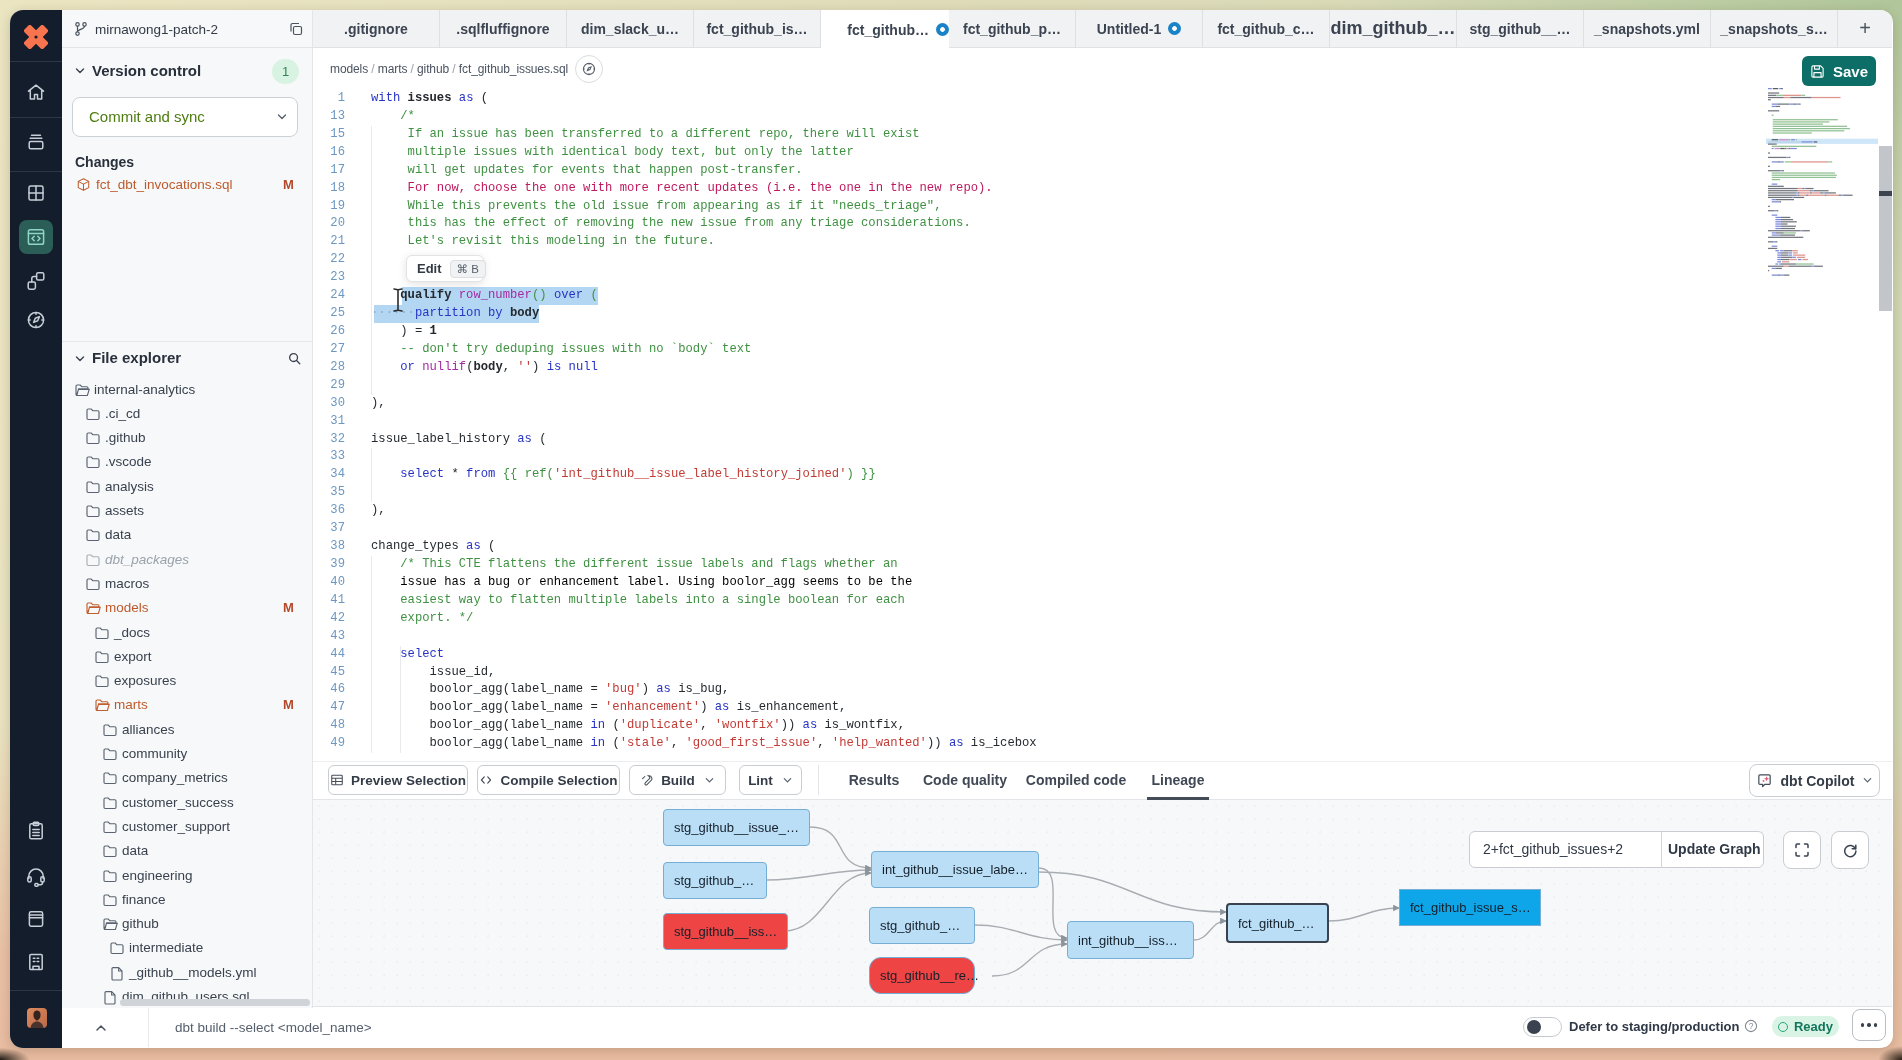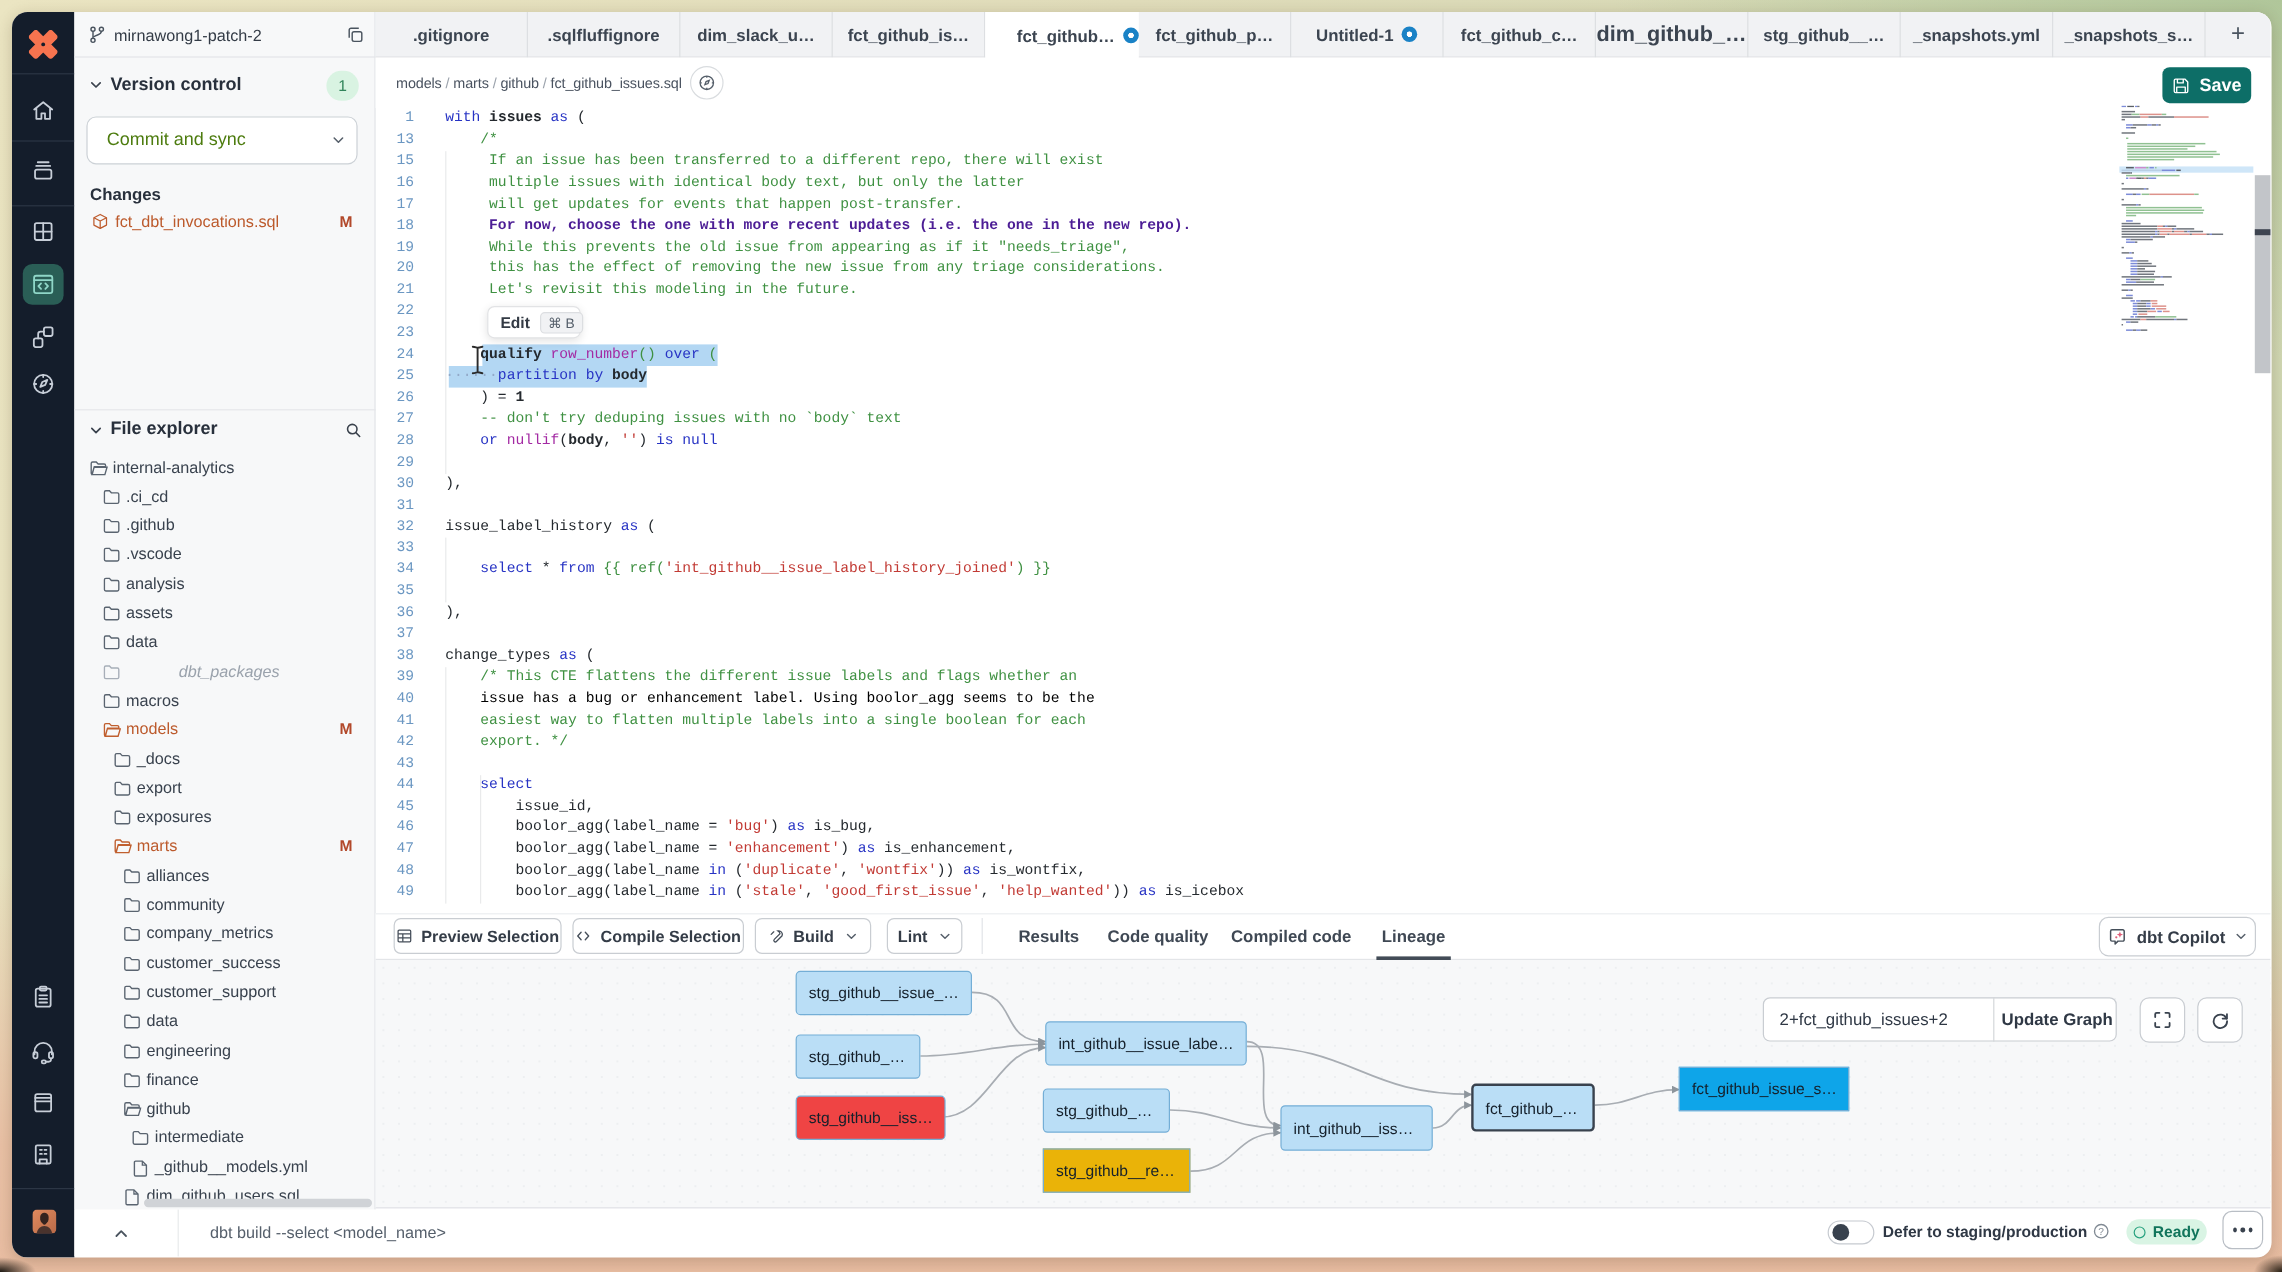--- a/index.html
+++ b/index.html
@@ -173,21 +173,21 @@
       <use href="#fold" stroke="#5a6470"></use>
     </svg>
 <div class="tx" style="left:95.0px;top:493.0px;font-size:13.5px;color:#39424e;">assets</div>
 <svg class="abs" style="left:76.0px;top:518.3px;width:15.0px;height:15.0px;" viewBox="0 0 15 15">
       <use href="#fold" stroke="#5a6470"></use>
     </svg>
 <div class="tx" style="left:95.0px;top:517.3px;font-size:13.5px;color:#39424e;">data</div>
 <svg class="abs" style="left:76.0px;top:542.6px;width:15.0px;height:15.0px;" viewBox="0 0 15 15">
       <use href="#fold" stroke="#a7aeb8"></use>
     </svg>
-<div class="tx" style="left:95.0px;top:541.6px;font-size:13.5px;color:#9aa2ac;font-style:italic;margin-left:44px;">dbt_packages</div>
+<div class="tx" style="left:95.0px;top:541.6px;font-size:13.5px;color:#9aa2ac;font-style:italic;">dbt_packages</div>
 <svg class="abs" style="left:76.0px;top:566.9px;width:15.0px;height:15.0px;" viewBox="0 0 15 15">
       <use href="#fold" stroke="#5a6470"></use>
     </svg>
 <div class="tx" style="left:95.0px;top:565.9px;font-size:13.5px;color:#39424e;">macros</div>
 <svg class="abs" style="left:76.0px;top:591.2px;width:15.0px;height:15.0px;" viewBox="0 0 15 15">
       <use href="#foldo" stroke="#c05f2f"></use>
     </svg>
 <div class="tx" style="left:95.0px;top:590.2px;font-size:13.5px;color:#bc5a2c;">models</div>
 <div class="tx" style="left:273.0px;top:590.2px;font-size:13px;font-weight:700;color:#b2492b;">M</div>
 <svg class="abs" style="left:85.0px;top:615.5px;width:15.0px;height:15.0px;" viewBox="0 0 15 15">
@@ -327,21 +327,21 @@
 45
 46
 47
 48
 49</div>
 <div class="abs" style="left:361.0px;top:80.0px;font-family:'Liberation Mono',monospace;font-size:12.2px;line-height:17.92px;white-space:pre;"><span style="color:#2733c4;">with</span><span style="color:#24292e;"> </span><span style="color:#24292e;font-weight:700;">issues</span><span style="color:#24292e;"> </span><span style="color:#2733c4;">as</span><span style="color:#24292e;"> (</span>
 <span style="color:#24292e;">    </span><span style="color:#3f9142;">/*</span>
 <span style="color:#24292e;">     </span><span style="color:#3f9142;">If an issue has been transferred to a different repo, there will exist</span>
 <span style="color:#24292e;">     </span><span style="color:#3f9142;">multiple issues with identical body text, but only the latter</span>
 <span style="color:#24292e;">     </span><span style="color:#3f9142;">will get updates for events that happen post-transfer.</span>
-<span style="color:#24292e;">     </span><span style="color:#4c1d95;font-weight:bold;">For now, choose the one with more recent updates (i.e. the one in the new repo).</span>
+<span style="color:#24292e;">     </span><span style="color:#be185d;">For now, choose the one with more recent updates (i.e. the one in the new repo).</span>
 <span style="color:#24292e;">     </span><span style="color:#3f9142;">While this prevents the old issue from appearing as if it "needs_triage",</span>
 <span style="color:#24292e;">     </span><span style="color:#3f9142;">this has the effect of removing the new issue from any triage considerations.</span>
 <span style="color:#24292e;">     </span><span style="color:#3f9142;">Let's revisit this modeling in the future.</span>
 
 
 <span style="color:#24292e;">    </span><span style="color:#24292e;font-weight:700;">qualify</span><span style="color:#24292e;"> </span><span style="color:#a32aa3;">row_number</span><span style="color:#3f9142;">()</span><span style="color:#24292e;"> </span><span style="color:#2733c4;">over</span><span style="color:#24292e;"> </span><span style="color:#3f9142;">(</span>
 <span style="color:#92a9c8;">······</span><span style="color:#2733c4;">partition by</span><span style="color:#24292e;"> </span><span style="color:#24292e;font-weight:700;">body</span>
 <span style="color:#24292e;">    ) = </span><span style="color:#24292e;font-weight:700;">1</span>
 <span style="color:#24292e;">    </span><span style="color:#3f9142;">-- don't try deduping issues with no `body` text</span>
 <span style="color:#24292e;">    </span><span style="color:#2733c4;">or</span><span style="color:#24292e;"> </span><span style="color:#a32aa3;">nullif</span><span style="color:#24292e;">(</span><span style="color:#24292e;font-weight:700;">body</span><span style="color:#24292e;">, </span><span style="color:#c23a34;">''</span><span style="color:#24292e;">) </span><span style="color:#2733c4;">is null</span>
@@ -606,21 +606,21 @@
       <path d="M662 125 C 702 125 714 140 754 140" stroke="#a8adb3" stroke-width="1.4" fill="none" marker-end="url(#arw)"></path>
       <path d="M679 176 C 719 176 714 144 754 144" stroke="#a8adb3" stroke-width="1.4" fill="none" marker-end="url(#arw)"></path>
       <path d="M881 140 C 897 140 897 121 913 121" stroke="#a8adb3" stroke-width="1.4" fill="none" marker-end="url(#arw)"></path>
       <path d="M1016 121 C 1046 121 1056 108 1086 108" stroke="#a8adb3" stroke-width="1.4" fill="none" marker-end="url(#arw)"></path>
     </svg>
 <div class="abs" style="left:653.0px;top:799.0px;width:147.0px;height:37.0px;background:#badef6;border:1px solid #74aed6;border-radius:4px;display:flex;align-items:center;padding-left:10px;font-size:13px;color:#15202b;">stg_github__issue_…</div>
 <div class="abs" style="left:653.0px;top:852.0px;width:104.0px;height:37.0px;background:#badef6;border:1px solid #74aed6;border-radius:4px;display:flex;align-items:center;padding-left:10px;font-size:13px;color:#15202b;">stg_github_…</div>
 <div class="abs" style="left:653.0px;top:903.0px;width:125px;height:37.0px;background:#ef4444;border:1px solid #74aed6;border-radius:4px;display:flex;align-items:center;padding-left:10px;font-size:13px;color:#15202b;">stg_github__iss…</div>
 <div class="abs" style="left:861.0px;top:841.0px;width:168.0px;height:37.0px;background:#badef6;border:1px solid #74aed6;border-radius:4px;display:flex;align-items:center;padding-left:10px;font-size:13px;color:#15202b;">int_github__issue_labe…</div>
 <div class="abs" style="left:859.0px;top:897.0px;width:106.0px;height:37.0px;background:#badef6;border:1px solid #74aed6;border-radius:4px;display:flex;align-items:center;padding-left:10px;font-size:13px;color:#15202b;">stg_github_…</div>
-<div class="abs" style="left:859.0px;top:947.0px;width:123.0px;height:37.0px;background:#eab308;border:1px solid #74aed6;border-radius:0;display:flex;align-items:center;padding-left:10px;font-size:13px;color:#15202b;">stg_github__re…</div>
+<div class="abs" style="left:859.0px;top:947.0px;width:106px;height:37.0px;background:#ef4444;border:1px solid #74aed6;border-radius:12px;display:flex;align-items:center;padding-left:10px;font-size:13px;color:#15202b;">stg_github__re…</div>
 <div class="abs" style="left:1057.0px;top:911.0px;width:127.0px;height:38.0px;background:#badef6;border:1px solid #74aed6;border-radius:4px;display:flex;align-items:center;padding-left:10px;font-size:13px;color:#15202b;">int_github__iss…</div>
 <div class="abs" style="left:1216.0px;top:893.0px;width:103.0px;height:40.0px;background:#badef6;border:2px solid #39424e;border-radius:4px;display:flex;align-items:center;padding-left:10px;font-size:13px;color:#15202b;">fct_github_…</div>
 <div class="abs" style="left:1389.0px;top:879.0px;width:142.0px;height:37.0px;background:#0ea5e9;border:1px solid #74aed6;border-radius:0;display:flex;align-items:center;padding-left:10px;font-size:13px;color:#15202b;">fct_github_issue_s…</div>
 <div class="abs" style="left:1459.0px;top:821.0px;width:295.0px;height:37.0px;background:#fff;border:1px solid #c9cdd2;border-radius:6px;"></div>
 <div class="abs" style="left:1651.0px;top:821.0px;width:1.0px;height:37.0px;background:#d4d7da;"></div>
 <div class="tx" style="left:1473.0px;top:831.0px;font-size:14px;color:#2f3845;">2+fct_github_issues+2</div>
 <div class="tx" style="left:1658.0px;top:831.0px;font-size:14px;font-weight:600;color:#2f3845;">Update Graph</div>
 <div class="abs" style="left:1773.0px;top:821.0px;width:38.0px;height:38.0px;background:#fff;border:1px solid #c9cdd2;border-radius:8px;"></div>
 <svg class="abs" style="left:1784.0px;top:832.0px;width:16.0px;height:16.0px;" viewBox="0 0 16 16">
       <path d="M2 5.5V3.2A1.2 1.2 0 0 1 3.2 2h2.3M10.5 2h2.3A1.2 1.2 0 0 1 14 3.2v2.3M14 10.5v2.3a1.2 1.2 0 0 1-1.2 1.2h-2.3M5.5 14H3.2A1.2 1.2 0 0 1 2 12.8v-2.3" stroke="#39424e" stroke-width="1.5" fill="none" stroke-linecap="round"></path>

